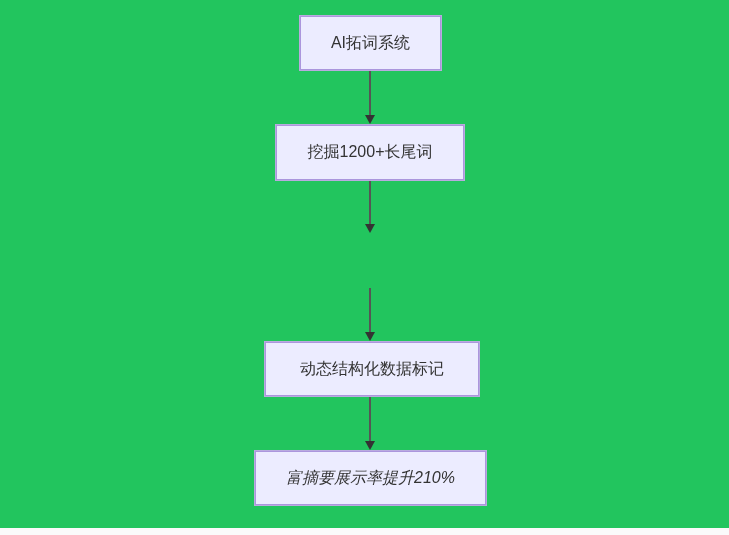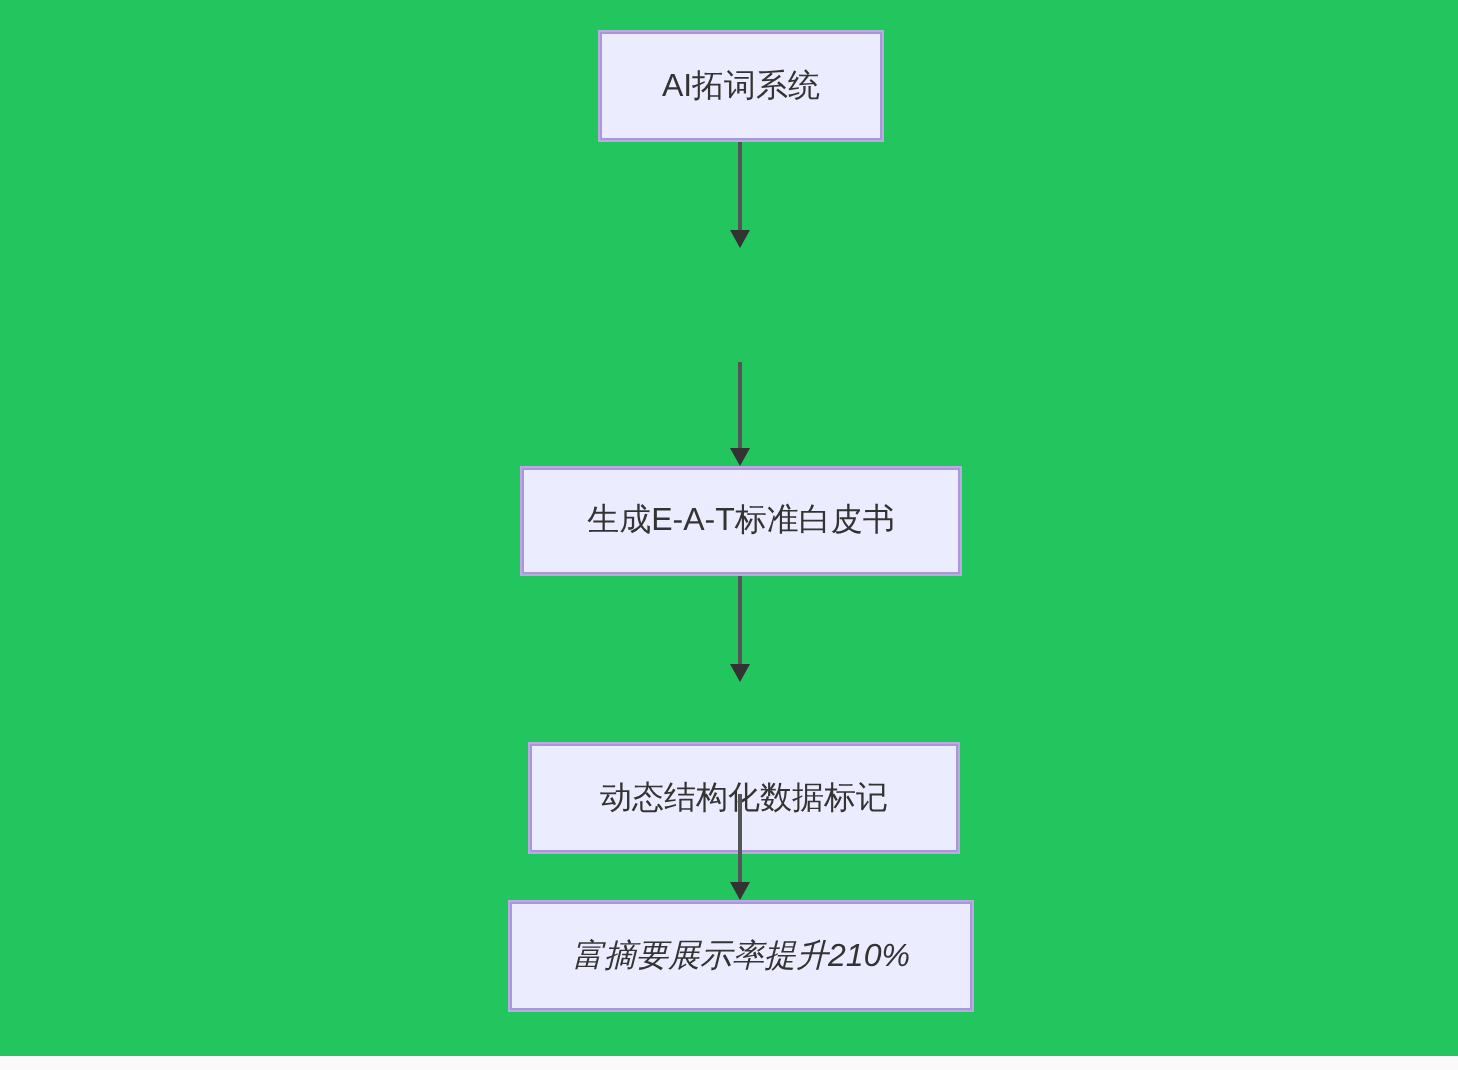--- a/index.html
+++ b/index.html
@@ -26,21 +26,21 @@
     font-size: 16px;
     display: flex;
     align-items: center;
     justify-content: center;
     text-align: center;
     white-space: nowrap;
   }
   .node-0 { left: 299px; top: 15px;  width: 143px; height: 56px; }
   .node-1 { left: 275px; top: 124px; width: 190px; height: 57px; }
   .node-2 { left: 260px; top: 233px; width: 221px; height: 55px; }
-  .node-3 { left: 264px; top: 341px; width: 216px; height: 56px; margin-top: 30px; }
+  .node-3 { left: 264px; top: 341px; width: 216px; height: 56px; }
   .node-4 { left: 254px; top: 450px; width: 233px; height: 56px; font-style: italic; }
 
   .edge {
     position: absolute;
     left: 364px;           
     width: 12px;
     display: flex;
     flex-direction: column;
     align-items: center;
   }
@@ -69,29 +69,29 @@
 
   <div class="node node-0">
     <span>AI拓词系统</span>
   </div>
 
   <div class="edge edge-0">
     <div class="edge-line"></div>
     <div class="edge-arrowhead"></div>
   </div>
 
+  <div class="node node-1">
+    <span>挖掘1200+长尾词</span>
+  </div>
 
   <div class="edge edge-1">
     <div class="edge-line"></div>
     <div class="edge-arrowhead"></div>
   </div>
 
-  <div class="node node-2">
-    <span>生成E-A-T标准白皮书</span>
-  </div>
 
   <div class="edge edge-2">
     <div class="edge-line"></div>
     <div class="edge-arrowhead"></div>
   </div>
 
   <div class="node node-3">
     <span>动态结构化数据标记</span>
   </div>
 

